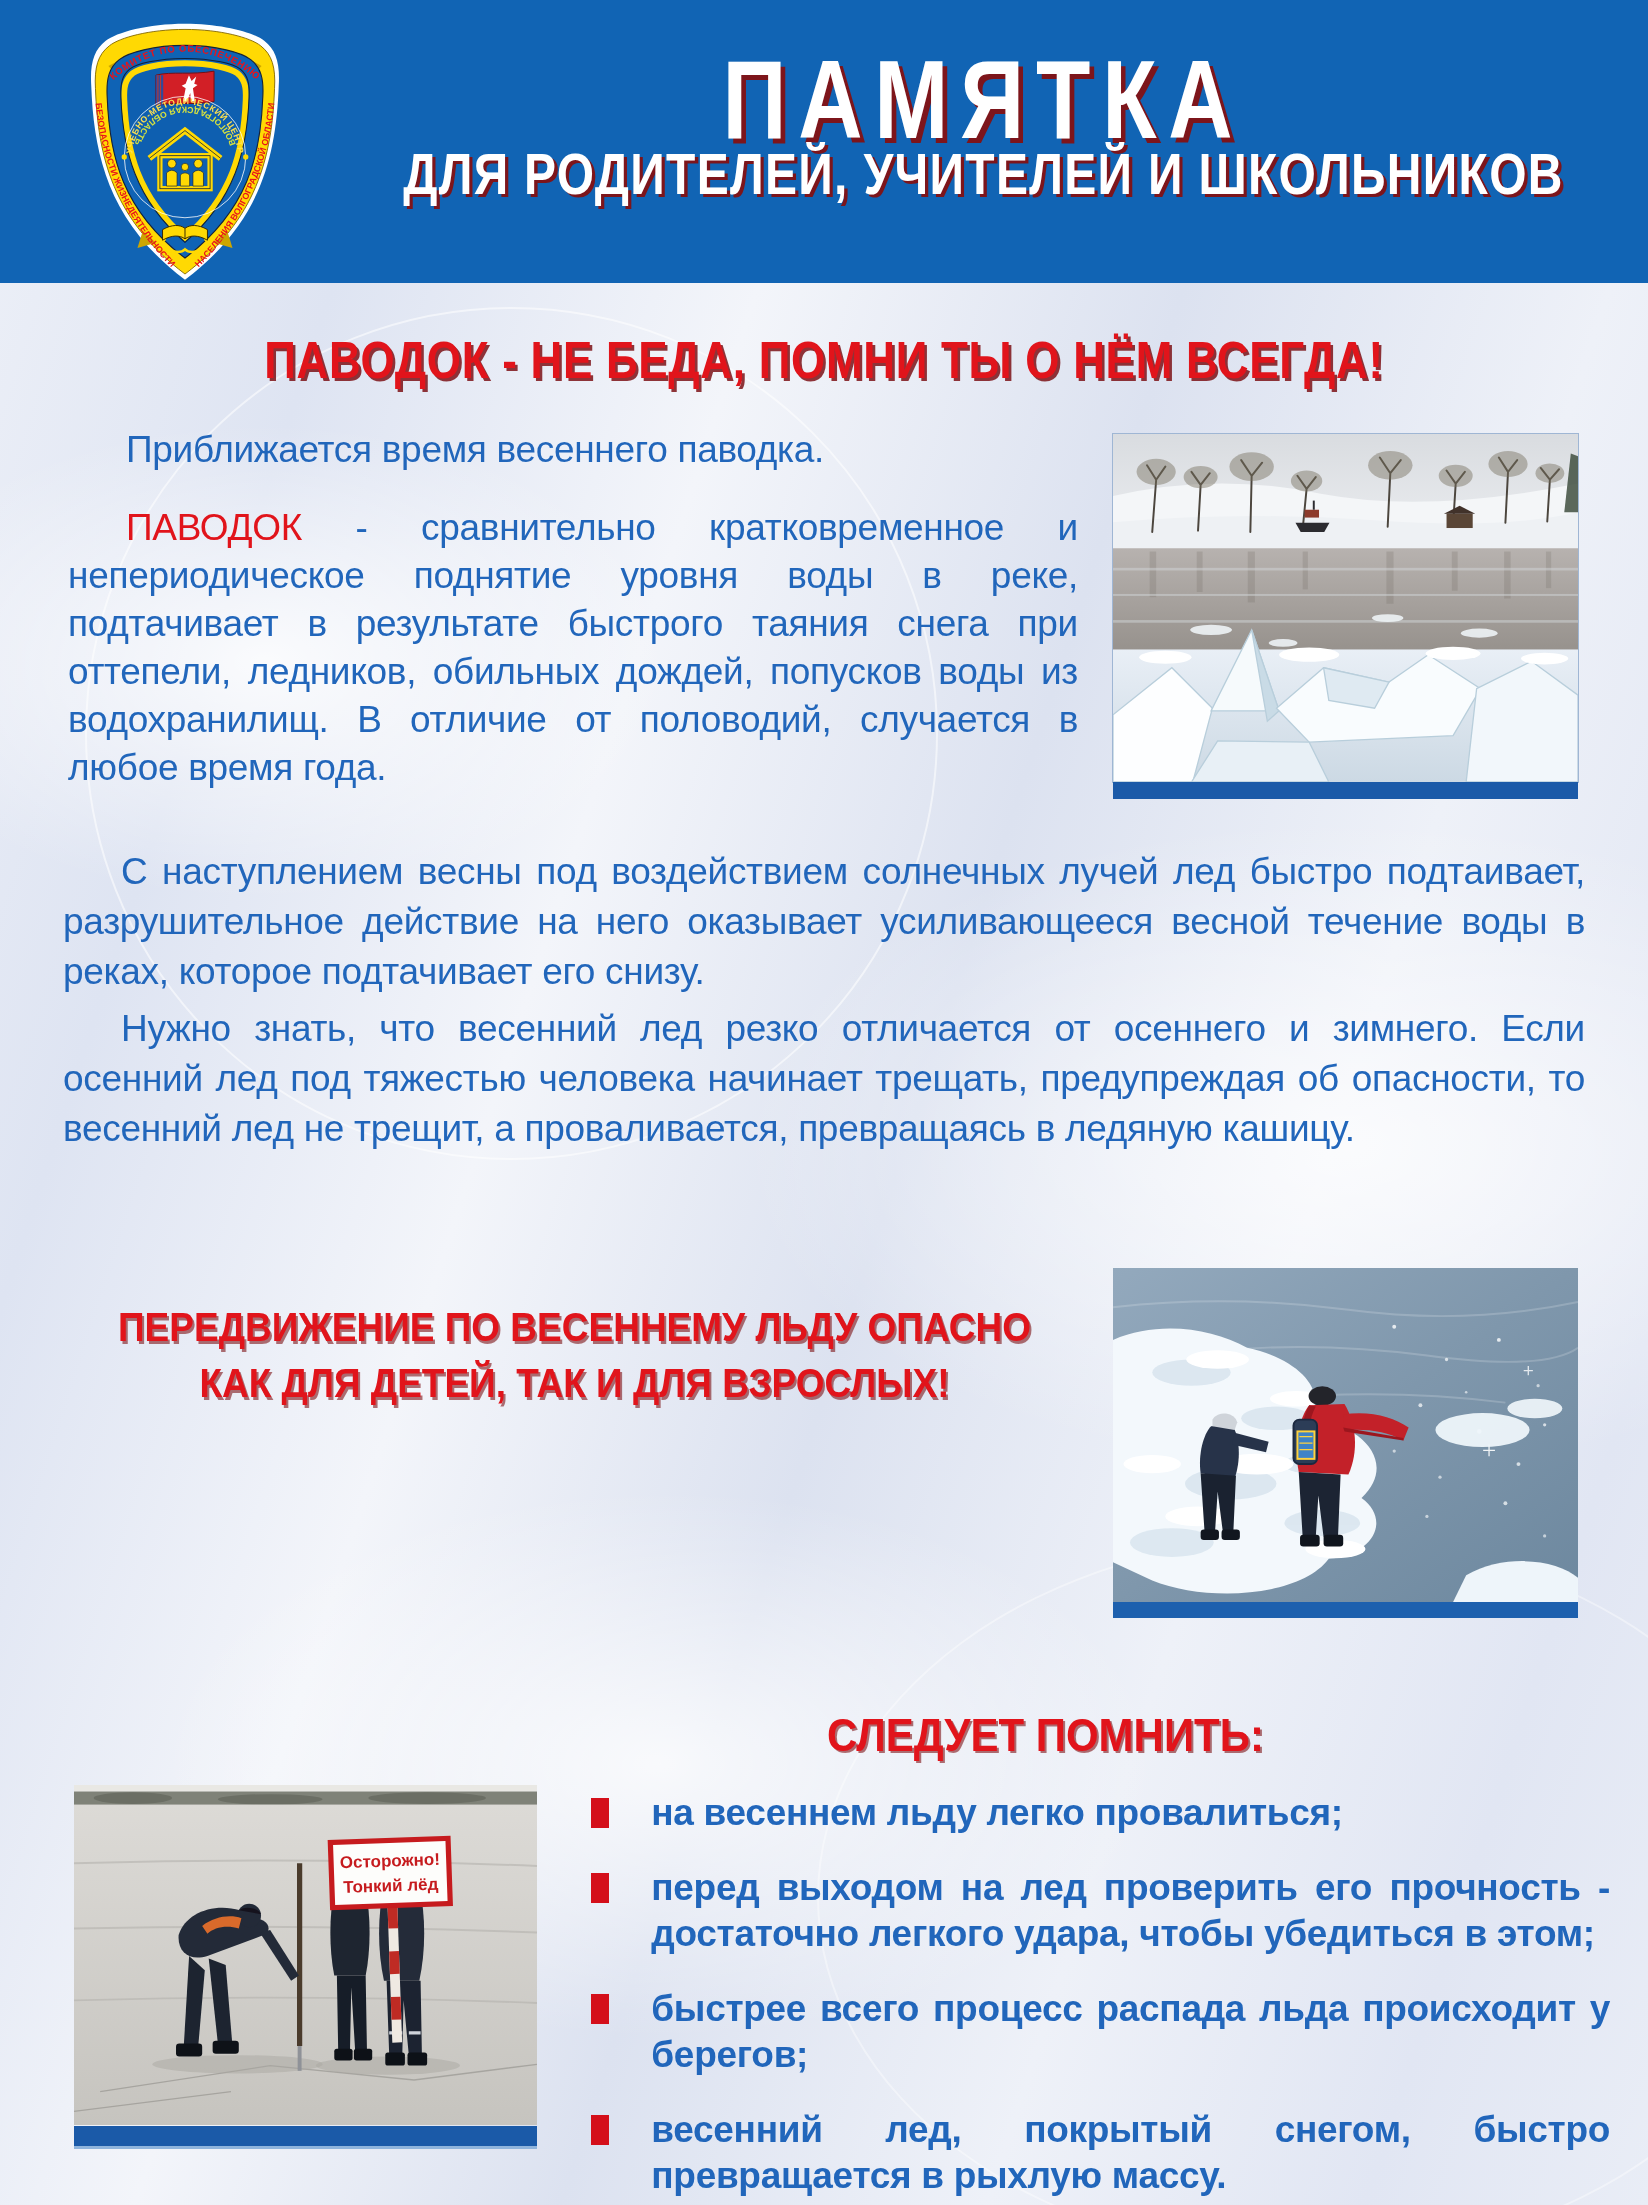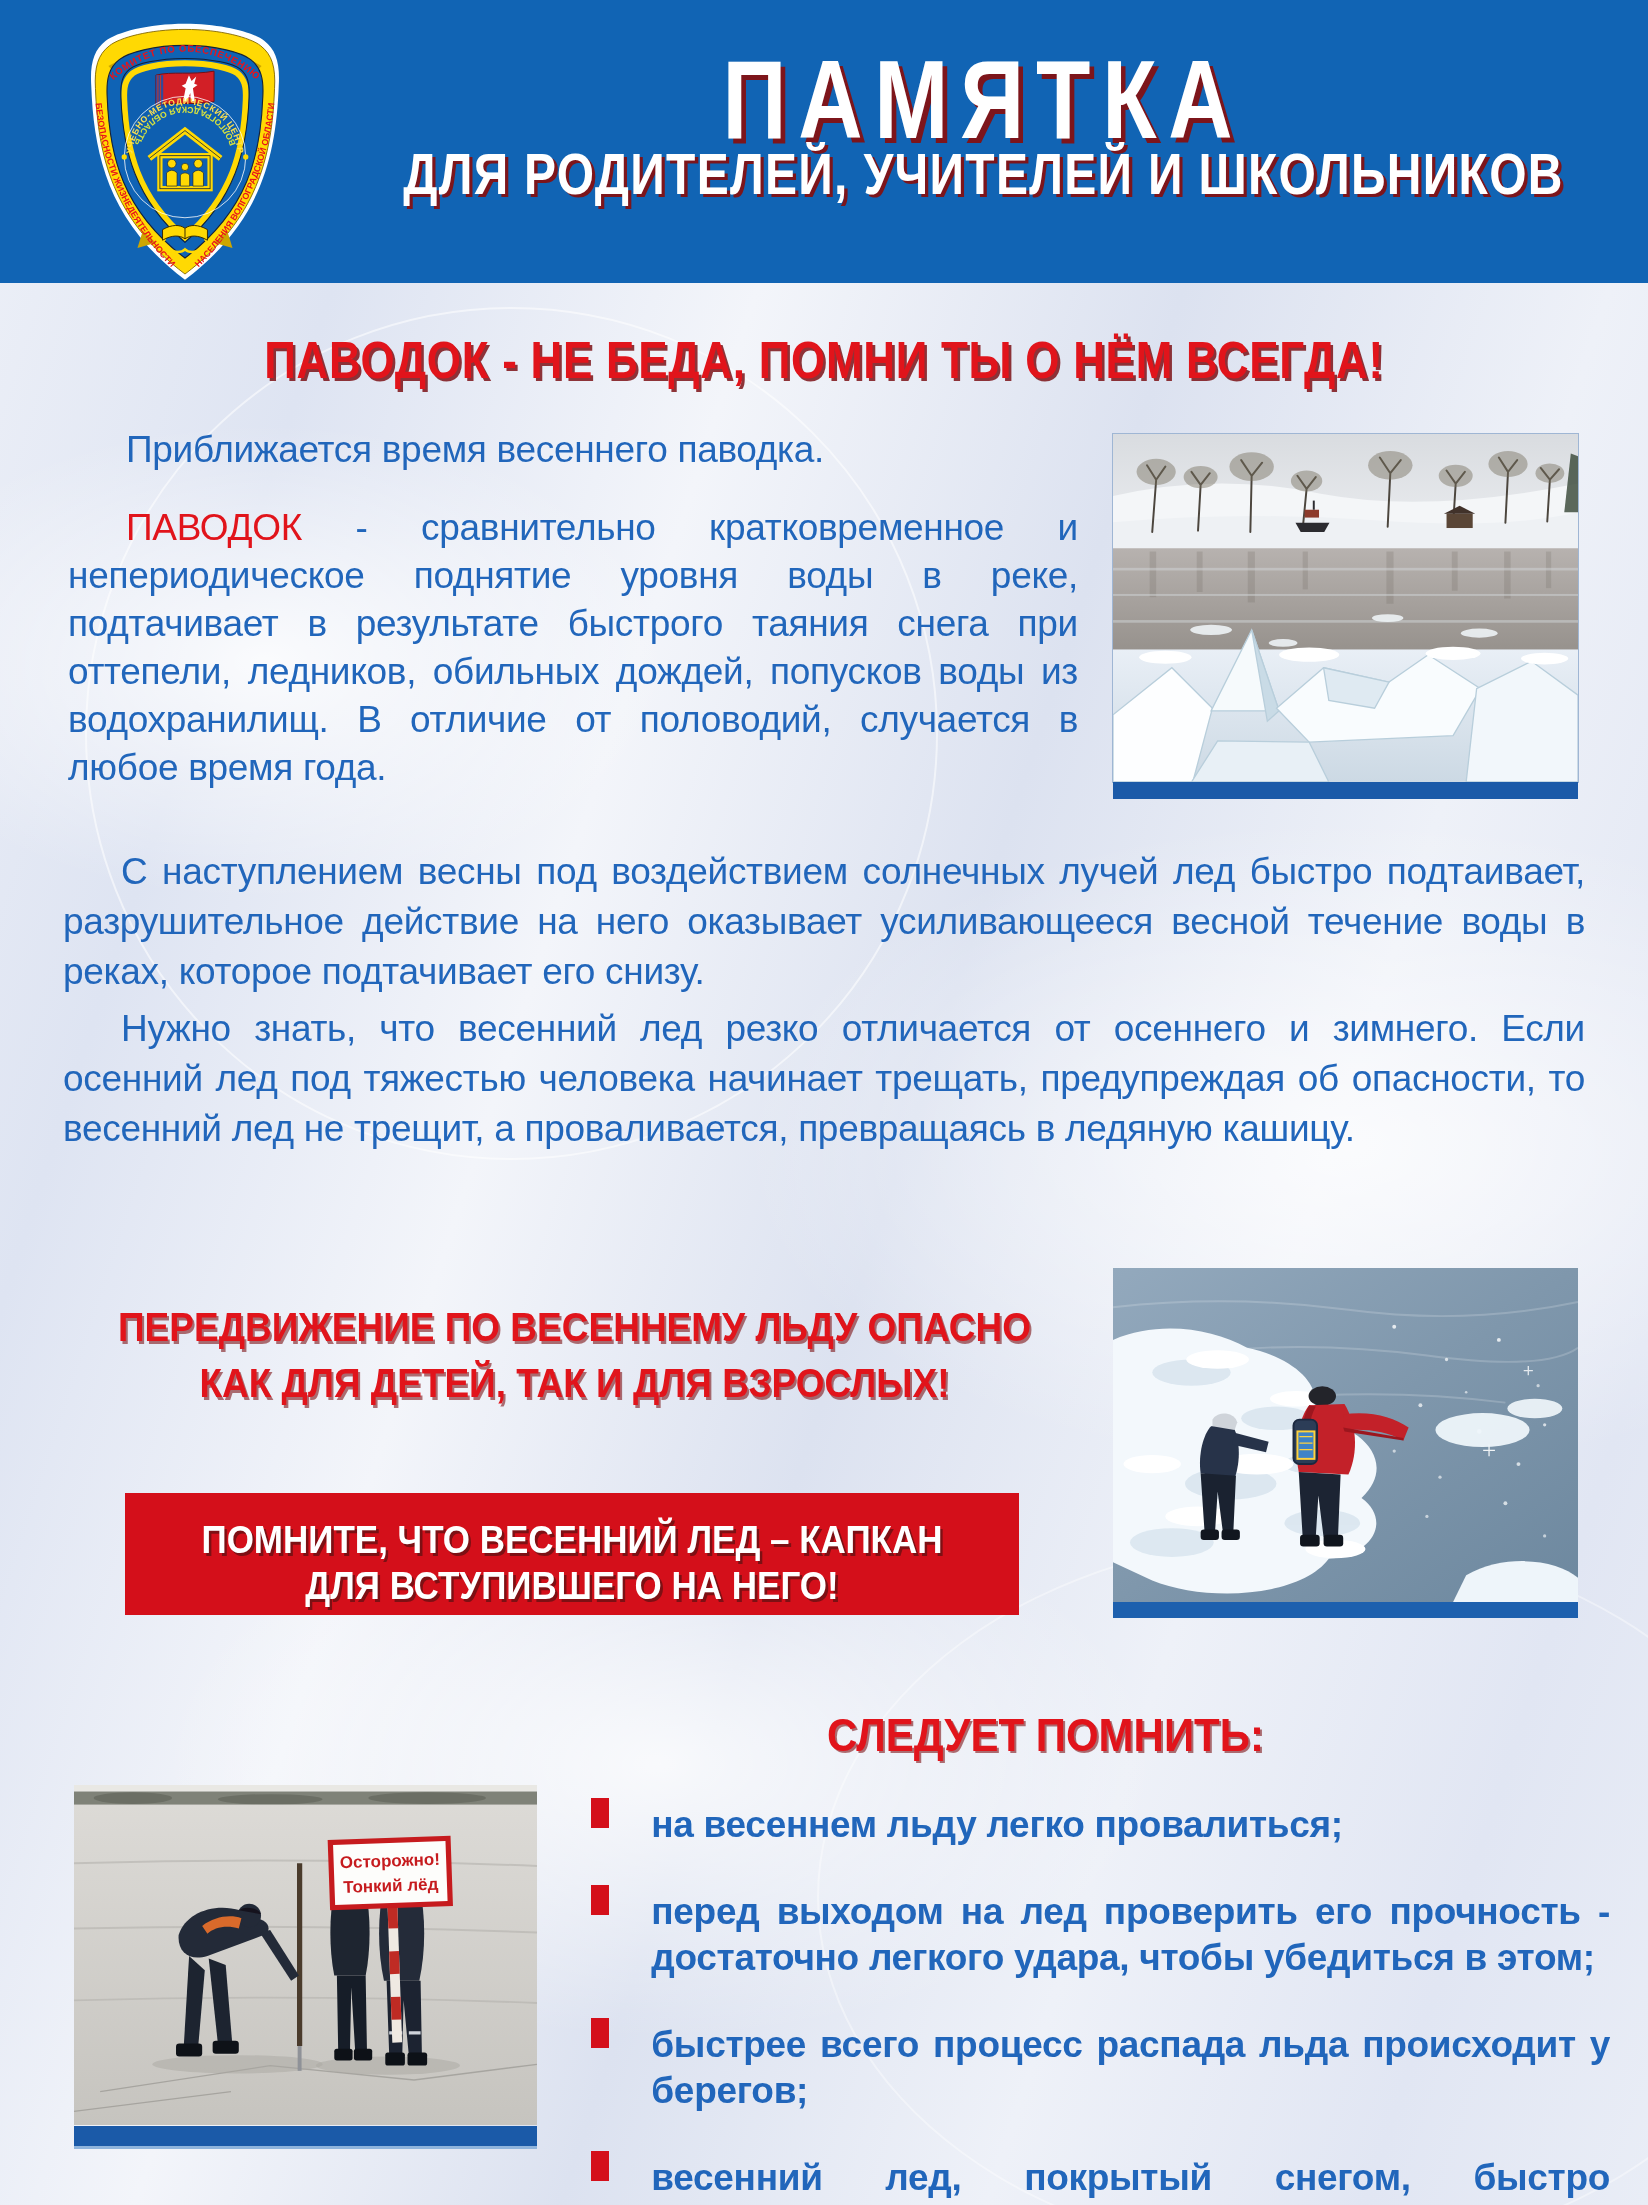--- a/index.html
+++ b/index.html
@@ -94,21 +94,21 @@
     text-shadow:2px 2px 0 rgba(125,18,22,.6);
     white-space:nowrap;
   }
   .bullets{position:absolute;left:591px;top:1790px;width:1019px;}
   .bullet{display:flex;margin-bottom:29px;}
   .bullet .marker{
     flex:none;width:18.3px;height:30px;background:#d40f1a;margin-top:7.8px;margin-right:42px;
   }
   .bullet .btext{
     flex:1;font-size:37px;line-height:46px;text-align:justify;
-    color:#2166bb;font-weight:bold;letter-spacing:-0.3px;margin-top:12px;
+    color:#2166bb;font-weight:bold;letter-spacing:-0.3px;
   }
   
   .photo{position:absolute;overflow:hidden;}
   .photo svg{display:block;width:100%;height:100%;}
   .photo1{left:1113px;top:434px;width:465px;height:348px;outline:0.7px solid #9fb6d4;}
   .bar1{position:absolute;left:1113px;top:782px;width:465px;height:17px;background:#1b5aa8;}
   .photo2{left:1113px;top:1268px;width:465px;height:334px;}
   .bar2{position:absolute;left:1113px;top:1602px;width:465px;height:15.7px;background:#1d60ae;}
   .photo3{left:74px;top:1785px;width:463px;height:340px;}
   .bar3{position:absolute;left:74px;top:2126px;width:463px;height:19.6px;background:#1b5aa8;border-bottom:3.9px solid #8fb4dc;}
@@ -311,26 +311,20 @@
   <div class="bodytext blue-text">
     <p>С наступлением весны под воздействием солнечных лучей лед быстро подтаивает, разрушительное действие на него оказывает усиливающееся весной течение воды в реках, которое подтачивает его снизу.</p>
     <p>Нужно знать, что весенний лед резко отличается от осеннего и зимнего. Если осенний лед под тяжестью человека начинает трещать, предупреждая об опасности, то весенний лед не трещит, а проваливается, превращаясь в ледяную кашицу.</p>
   </div>
 
   <div class="warning">
     <div>ПЕРЕДВИЖЕНИЕ ПО ВЕСЕННЕМУ ЛЬДУ ОПАСНО</div>
     <div>КАК ДЛЯ ДЕТЕЙ, ТАК И ДЛЯ ВЗРОСЛЫХ!</div>
   </div>
 
-  <div class="banner">
-    <div class="banner-text">
-      <div>ПОМНИТЕ, ЧТО ВЕСЕННИЙ ЛЕД – КАПКАН</div>
-      <div>ДЛЯ ВСТУПИВШЕГО НА НЕГО!</div>
-    </div>
-  </div>
 
   <div class="photo photo2">
     <svg viewBox="0 0 711 511" preserveAspectRatio="none">
       <defs>
         <linearGradient id="p2w" x1="0" y1="0" x2="1" y2="1">
           <stop offset="0" stop-color="#93a9bd"></stop>
             <stop offset=".5" stop-color="#7f97ac"></stop>
             <stop offset="1" stop-color="#6d889f"></stop>
         </linearGradient>
       </defs>

